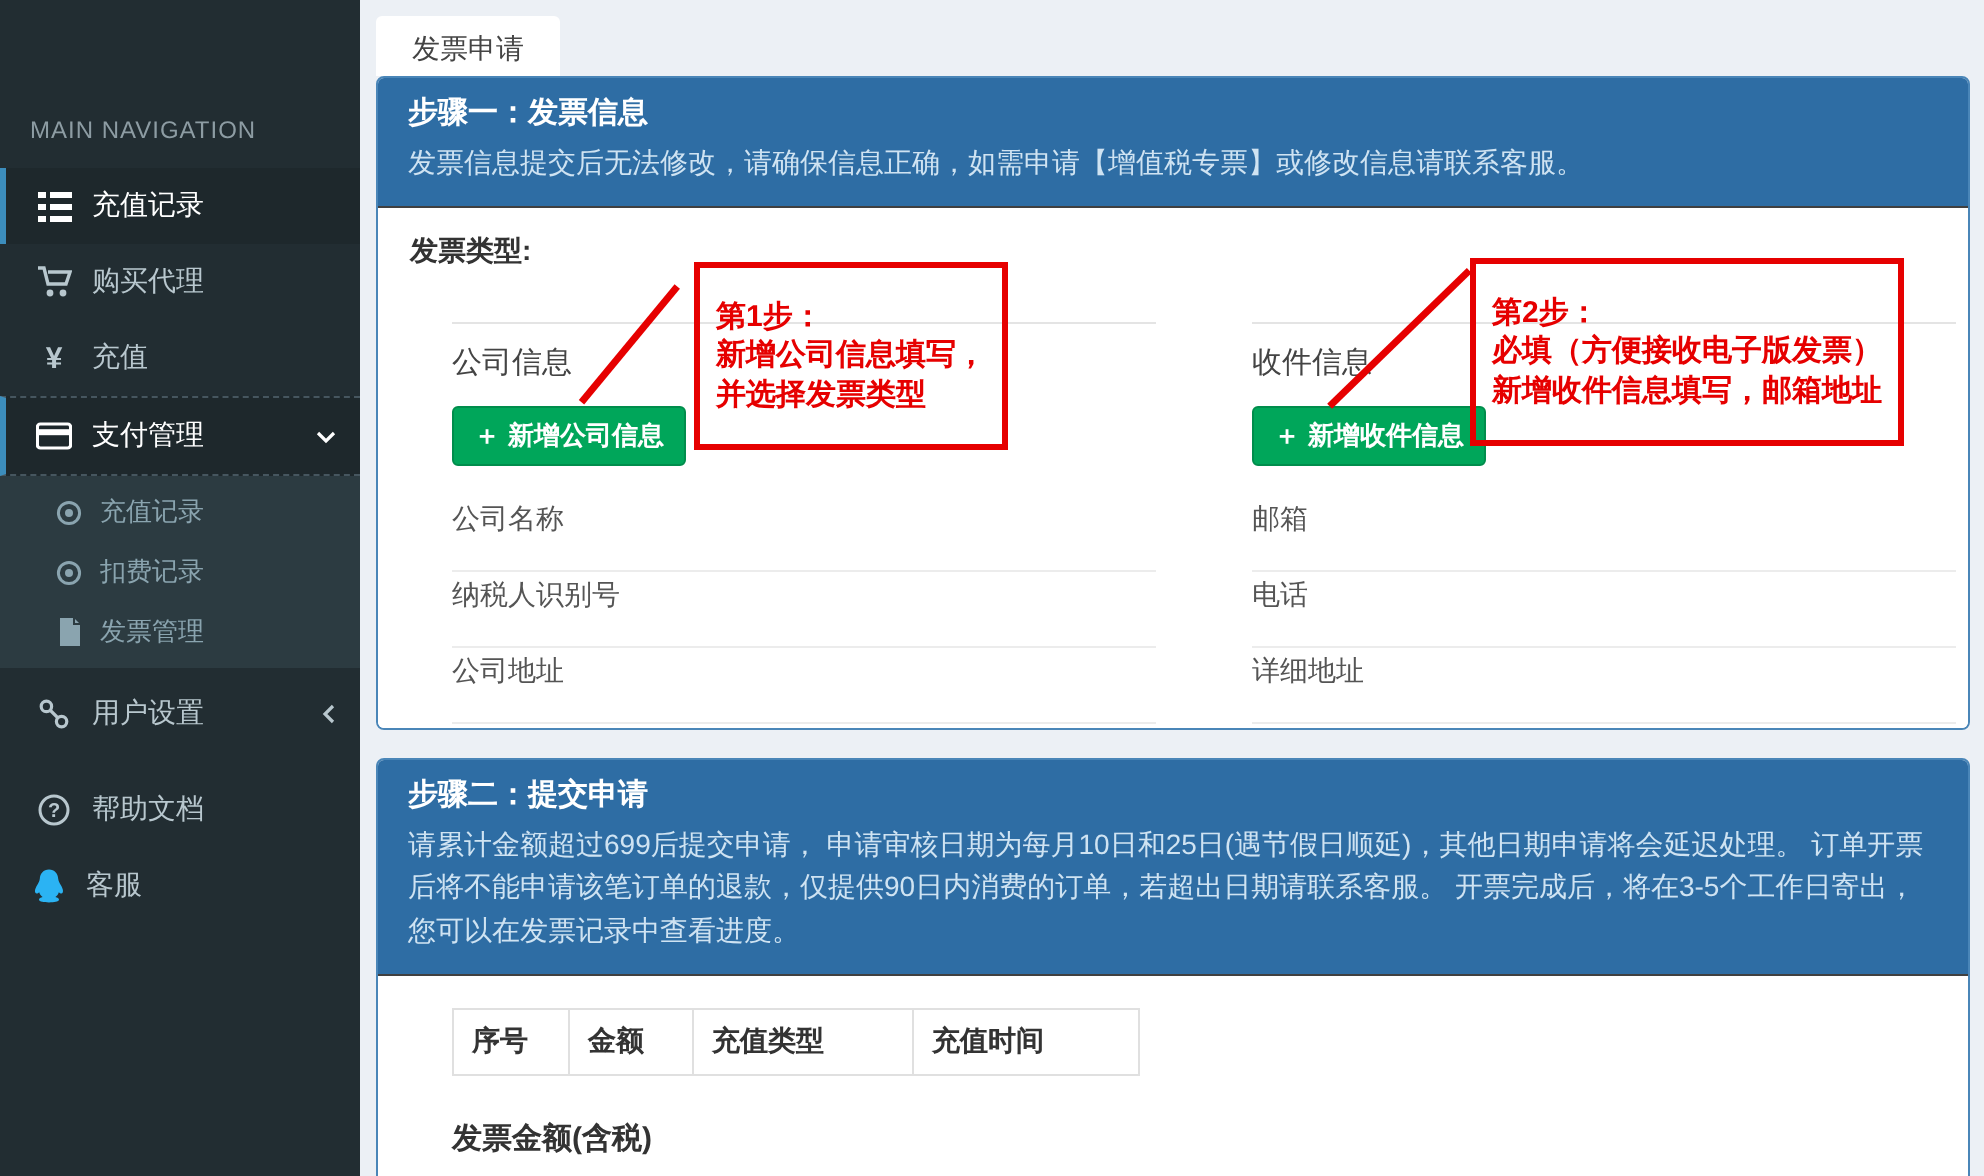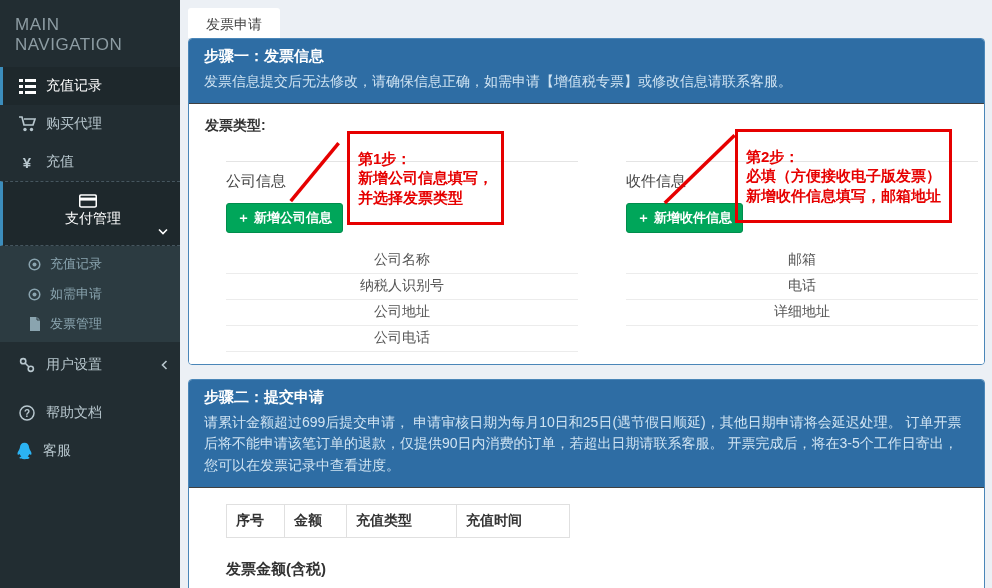--- a/index.html
+++ b/index.html
@@ -3,28 +3,28 @@
 <meta charset="utf-8">
 <style>
   * { margin:0; padding:0; box-sizing:border-box; }
   html,body { background:#d8dde3; }
   .app {
     position:relative; width:992px; height:588px; overflow:hidden;
     background:#ecf0f5; font-family:"Liberation Sans", sans-serif;
   }
   
   .sidebar { position:absolute; left:0; top:0; width:180px; height:588px; background:#222d32; }
-  .nav-header { color:#8d9ca3; font-size:17px; padding:15px 15px 12px 15px; letter-spacing:.5px; }
+  .nav-header { color:#8d9ca3; font-size:12px; padding:15px 15px 12px 15px; letter-spacing:.5px;margin-top:43px; }
   .nav-item {
     display:flex; align-items:center; padding:10px 12px 10px 15px; color:#b8c7ce;
     font-size:14px; border-left:3px solid transparent; cursor:pointer; position:relative;
   }
   .nav-item .ico { width:18px; height:18px; margin-right:10px; display:inline-flex; align-items:center; justify-content:center; flex:0 0 18px; }
   .nav-item.active { background:#1e282c; border-left-color:#3c8dbc; color:#fff; }
-  .nav-item.dashed { border-top:1px dashed #46565f; border-bottom:1px dashed #46565f;flex-direction:column; }
+  .nav-item.dashed { border-top:1px dashed #46565f; border-bottom:1px dashed #46565f; }
   .nav-item .caret { margin-left:auto; display:inline-flex; }
   .submenu { background:#2c3b41; padding:3px 0; }
   .submenu .nav-item { padding:6px 12px 6px 24px; font-size:13px; color:#8aa4af; border-left:3px solid transparent; }
   .submenu .nav-item .ico { width:15px; flex:0 0 15px; margin-right:8px; }
   .yen-glyph { font-size:15px; font-weight:bold; color:#b8c7ce; }
   svg.sico { display:block; }
   
   .content { position:absolute; left:180px; top:0; width:812px; height:588px; }
   .tabs { display:flex; padding:8px 12px 0 8px; height:38px; }
   .tab { font-size:14px; padding:8px 18px 8px 18px; cursor:pointer; }
@@ -40,21 +40,21 @@
   .col { position:absolute; top:57px; width:352px; }
   .col-left { left:37px; } .col-right { left:437px; }
   .col .hr { border:none; border-top:1px solid #e4e4e4; height:0; }
   .col h4 { margin:10px 0 12px 0; font-size:15px; font-weight:400; color:#444; }
   .btn-green {
     display:inline-flex; align-items:center; gap:4px; background:#00a65a; border:1px solid #008d4c;
     color:#fff; font-size:13px; font-weight:bold; padding:5px 10px; border-radius:3px; cursor:pointer;
     font-family:"Liberation Sans", sans-serif;
   }
   .fields { list-style:none; margin-top:16px; }
-  .fields li { font-size:14px; color:#555; padding:2px 0 4px 0; border-bottom:1px solid #ececec; margin-bottom:1px;text-align:center; }
+  .fields li { font-size:14px; color:#555; padding:2px 0 16px 0; border-bottom:1px solid #ececec; margin-bottom:1px; }
   .ann {
     position:absolute; border:3px solid #e60000; color:#e60000; font-weight:bold;
     font-size:15px; line-height:1.3; padding:15px 8px; z-index:3; background:rgba(255,255,255,0);
   }
   .ann1 { left:158px; top:27px; }
   .ann2 { left:546px; top:25px; }
   .arrow-layer { position:absolute; left:0; top:0; width:100%; height:100%; pointer-events:none; z-index:2; }
   
   .panel2 { margin-top:14px; }
   .p2-body { background:#fff; padding:16px 15px 20px 15px; }
@@ -137,21 +137,21 @@
         </span>
         <span>充值记录</span>
       </div>
       <div class="nav-item">
         <span class="ico">
           <svg class="sico" width="13" height="13" viewBox="0 0 13 13">
               <circle cx="6.5" cy="6.5" r="5.3" fill="none" stroke="#8aa4af" stroke-width="1.5"></circle>
               <circle cx="6.5" cy="6.5" r="2" fill="#8aa4af"></circle>
             </svg>
         </span>
-        <span>如需申请</span>
+        <span>扣费记录</span>
       </div>
       <div class="nav-item">
         <span class="ico">
           <svg class="sico" width="12" height="14" viewBox="0 0 12 14">
               <path d="M1 0h7l3 3v11H1z" fill="#8aa4af"></path>
               <path d="M8 0v3h3" fill="none" stroke="#2c3b41" stroke-width="1"></path>
             </svg>
         </span>
         <span>发票管理</span>
       </div>

